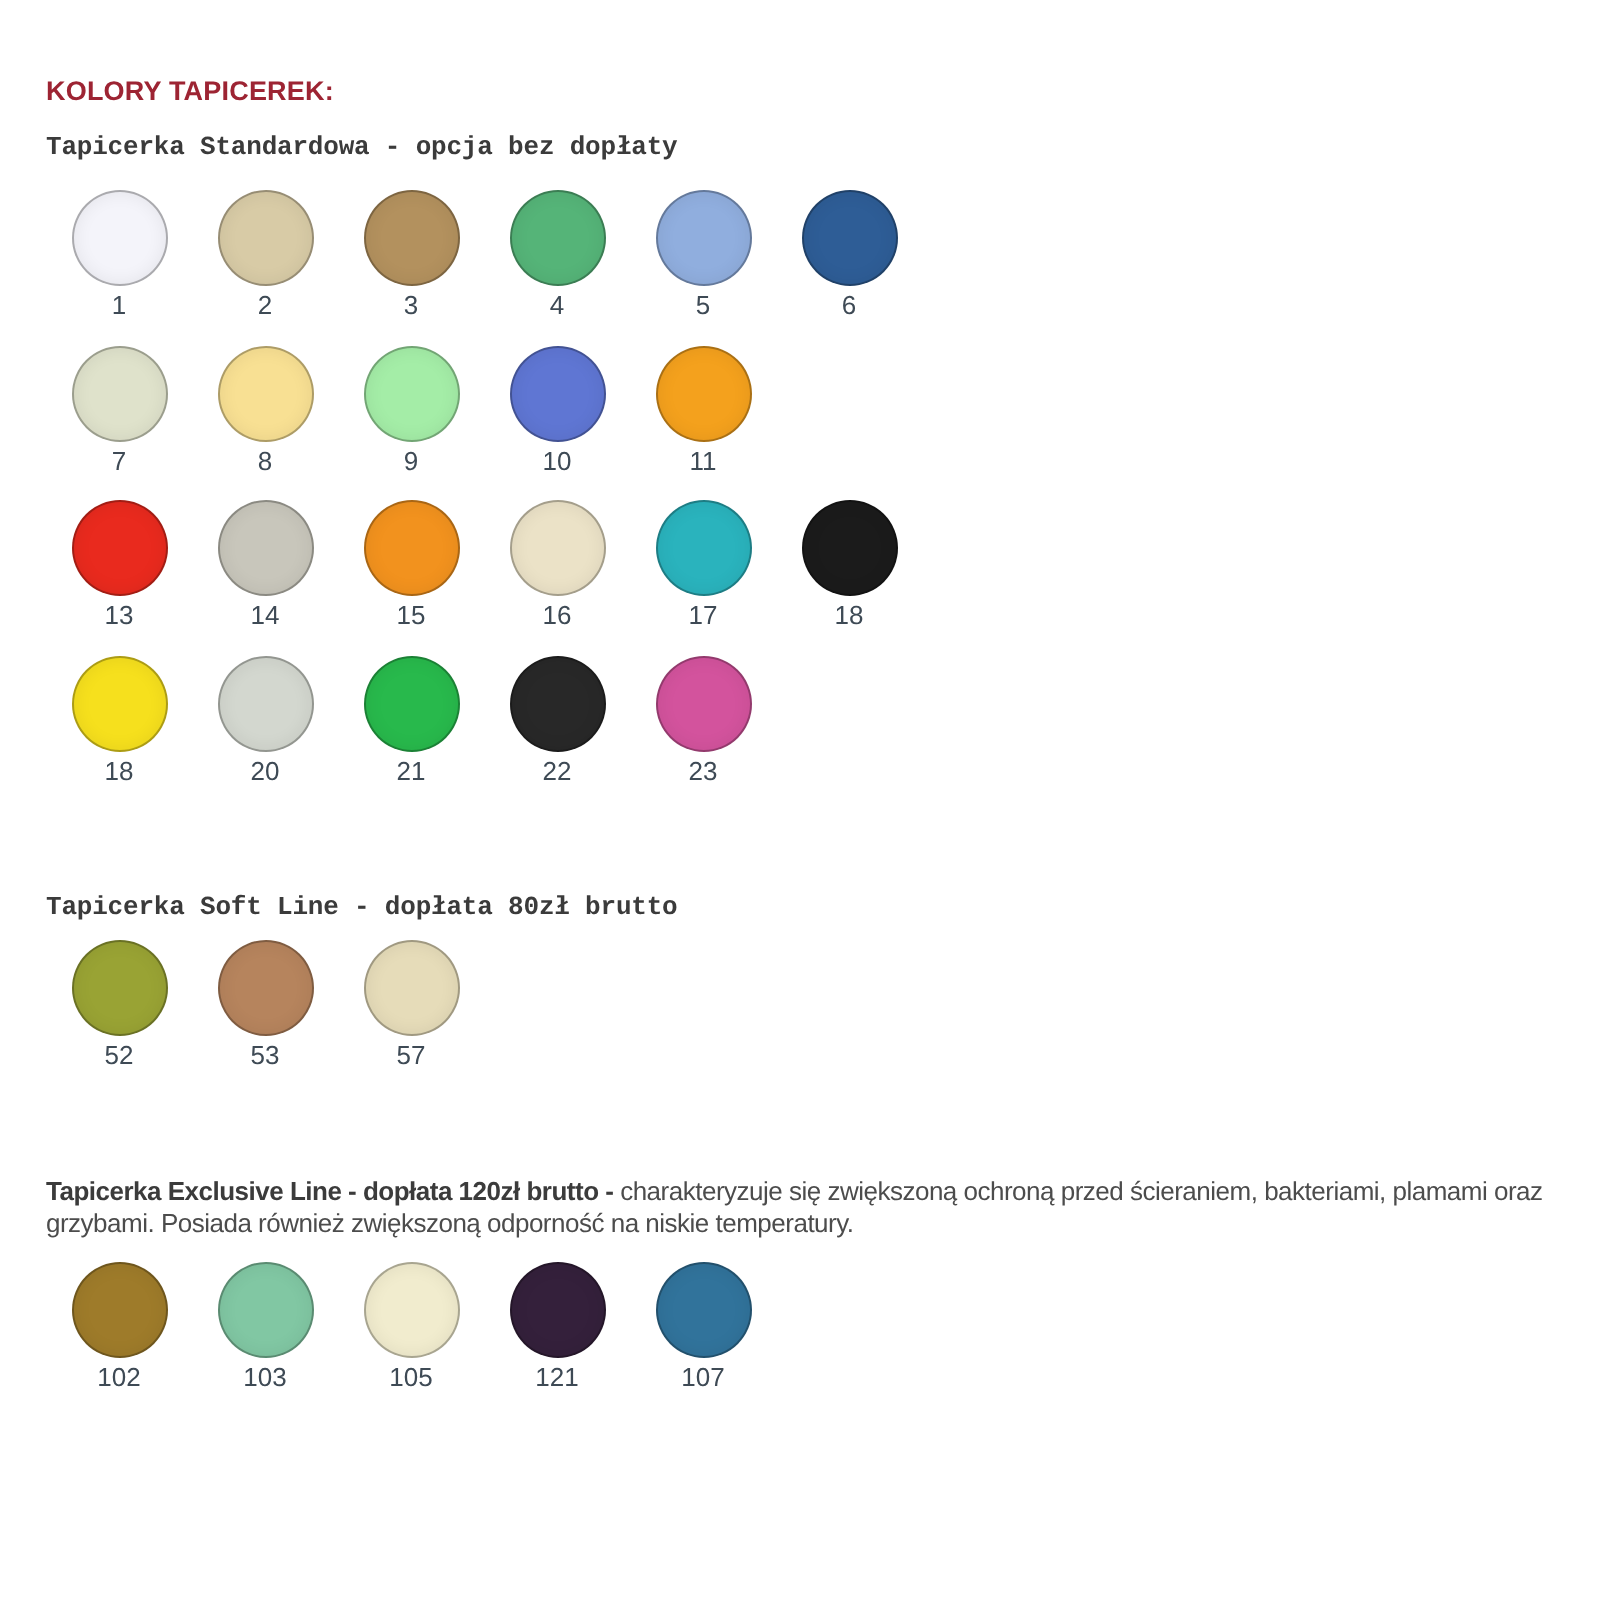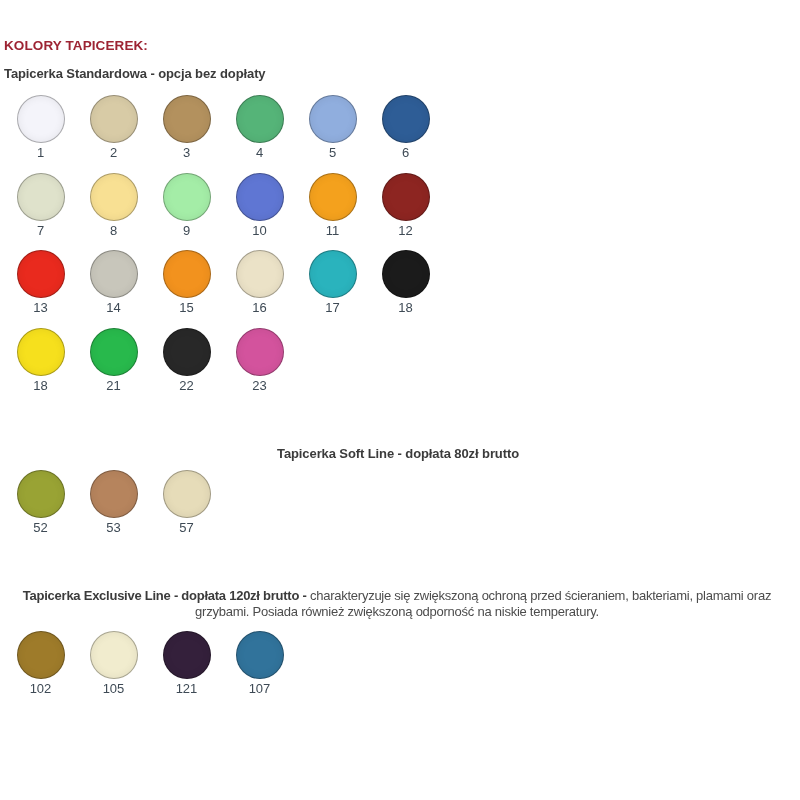--- a/index.html
+++ b/index.html
@@ -1,31 +1,31 @@
 <!DOCTYPE html>
 <html><head>
 <meta charset="utf-8">
 <style>
   html, body { margin: 0; padding: 0; background: #ffffff; }
   body {
     width: 800px; height: 800px; overflow: hidden;
     font-family: "Liberation Sans", sans-serif;
     -webkit-font-smoothing: antialiased;
   }
-  .content { padding: 38px 8px 0 4px; }
+  .content { padding: 38px 8px 0 23px; }
 
   .page-title {
     font-size: 13.5px; font-weight: bold; color: #9d2433;
     line-height: 15px; margin: 0 0 13px 0; letter-spacing: 0.1px;
   }
   .section-heading {
     font-size: 13px; font-weight: bold; color: #3b3b3b;
-    line-height: 15px; margin: 0 0 14px 0; letter-spacing: -0.1px;
-  }
-  .section { margin-top: 53px; text-align: center; }
+    line-height: 15px; margin: 0 0 14px 0; letter-spacing: -0.1px; font-family: Liberation Mono, monospace;
+  }
+  .section { margin-top: 53px; }
   .section .section-heading { margin-bottom: 9px; }
 
   .swatch-row { display: flex; margin-bottom: 12.5px; }
   .cell {
     width: 73px; display: flex; flex-direction: column; align-items: center;
   }
   .circle {
     width: 48px; height: 48px; border-radius: 50%;
     border: 1px solid rgba(0,0,0,0.30); box-sizing: border-box;
     box-shadow: inset 0 0 9px rgba(0,0,0,0.07);
@@ -92,24 +92,20 @@
           <span class="num">9</span>
         </div>
       <div class="cell">
           <span class="circle" style="background-color: rgb(95, 118, 211);"></span>
           <span class="num">10</span>
         </div>
       <div class="cell">
           <span class="circle" style="background-color: rgb(244, 161, 29);"></span>
           <span class="num">11</span>
         </div>
-      <div class="cell">
-          <span class="circle" style="background-color: rgb(141, 37, 33);"></span>
-          <span class="num">12</span>
-        </div>
     </div>
 
     <div class="swatch-row">
       <div class="cell">
           <span class="circle" style="background-color: rgb(233, 42, 30);"></span>
           <span class="num">13</span>
         </div>
       <div class="cell">
           <span class="circle" style="background-color: rgb(200, 198, 187);"></span>
           <span class="num">14</span>
@@ -129,20 +125,24 @@
       <div class="cell">
           <span class="circle" style="background-color: rgb(27, 27, 27);"></span>
           <span class="num">18</span>
         </div>
     </div>
 
     <div class="swatch-row">
       <div class="cell">
           <span class="circle" style="background-color: rgb(246, 224, 29);"></span>
           <span class="num">18</span>
+        </div>
+      <div class="cell">
+          <span class="circle" style="background-color: rgb(211, 215, 207);"></span>
+          <span class="num">20</span>
         </div>
       <div class="cell">
           <span class="circle" style="background-color: rgb(40, 185, 76);"></span>
           <span class="num">21</span>
         </div>
       <div class="cell">
           <span class="circle" style="background-color: rgb(40, 40, 40);"></span>
           <span class="num">22</span>
         </div>
       <div class="cell">
@@ -172,20 +172,24 @@
 
   <div class="section">
     <p class="exclusive-desc"><span class="lead">Tapicerka Exclusive Line - dopłata 120zł brutto - </span><span>charakteryzuje się zwiększoną ochroną przed ścieraniem, bakteriami, plamami oraz grzybami. Posiada również zwiększoną odporność na niskie temperatury.</span></p>
     <div class="exclusive-rows">
       <div class="swatch-row">
         <div class="cell">
             <span class="circle" style="background-color: rgb(158, 123, 42);"></span>
             <span class="num">102</span>
           </div>
         <div class="cell">
+            <span class="circle" style="background-color: rgb(129, 199, 163);"></span>
+            <span class="num">103</span>
+          </div>
+        <div class="cell">
             <span class="circle" style="background-color: rgb(241, 236, 206);"></span>
             <span class="num">105</span>
           </div>
         <div class="cell">
             <span class="circle" style="background-color: rgb(52, 32, 59);"></span>
             <span class="num">121</span>
           </div>
         <div class="cell">
             <span class="circle" style="background-color: rgb(49, 115, 155);"></span>
             <span class="num">107</span>

